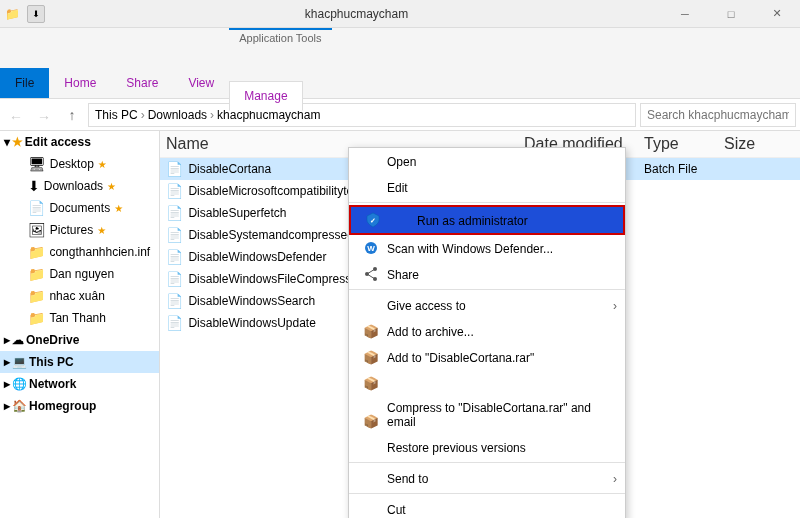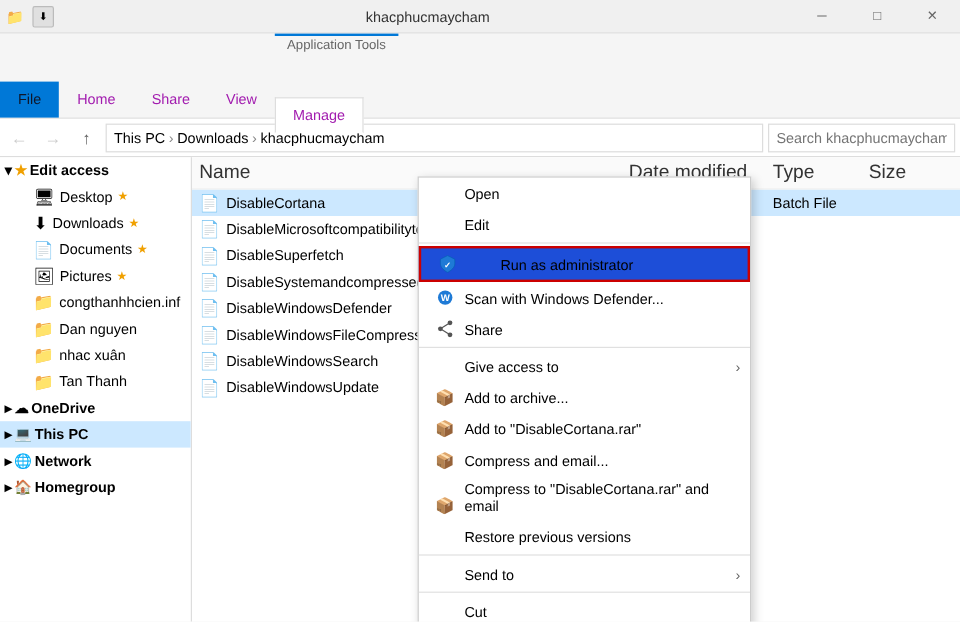--- a/index.html
+++ b/index.html
@@ -498,21 +498,20 @@
       <div class="cm-item">
         <span class="cm-icon">📦</span>
         <span class="cm-label">Add to archive...</span>
       </div>
       <div class="cm-item">
         <span class="cm-icon">📦</span>
         <span class="cm-label">Add to "DisableCortana.rar"</span>
       </div>
       <div class="cm-item">
         <span class="cm-icon">📦</span>
-        <span class="cm-label">Compress and email...</span>
       </div>
       <div class="cm-item">
         <span class="cm-icon">📦</span>
         <span class="cm-label">Compress to "DisableCortana.rar" and email</span>
       </div>
       <div class="cm-item">
         <span class="cm-icon"></span>
         <span class="cm-label">Restore previous versions</span>
       </div>
       <div class="cm-separator"></div>

